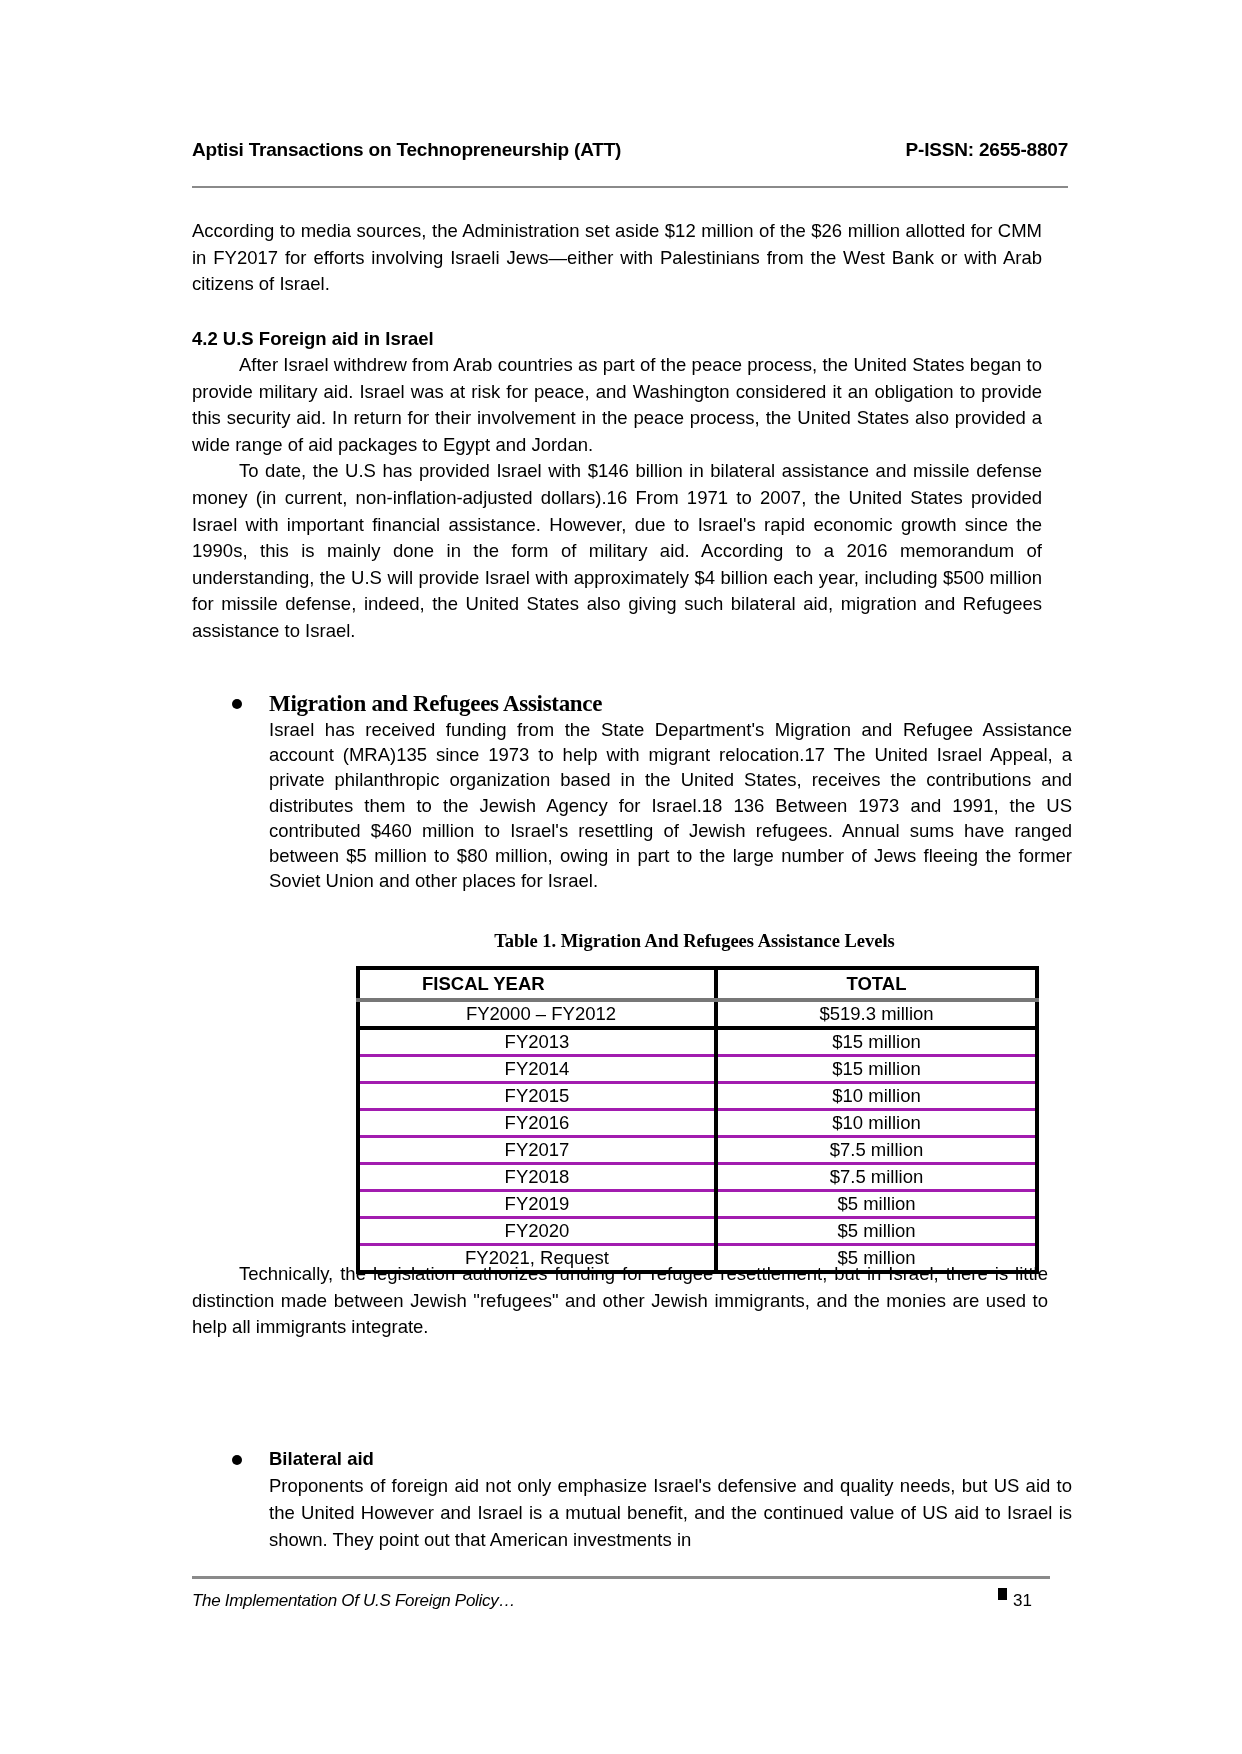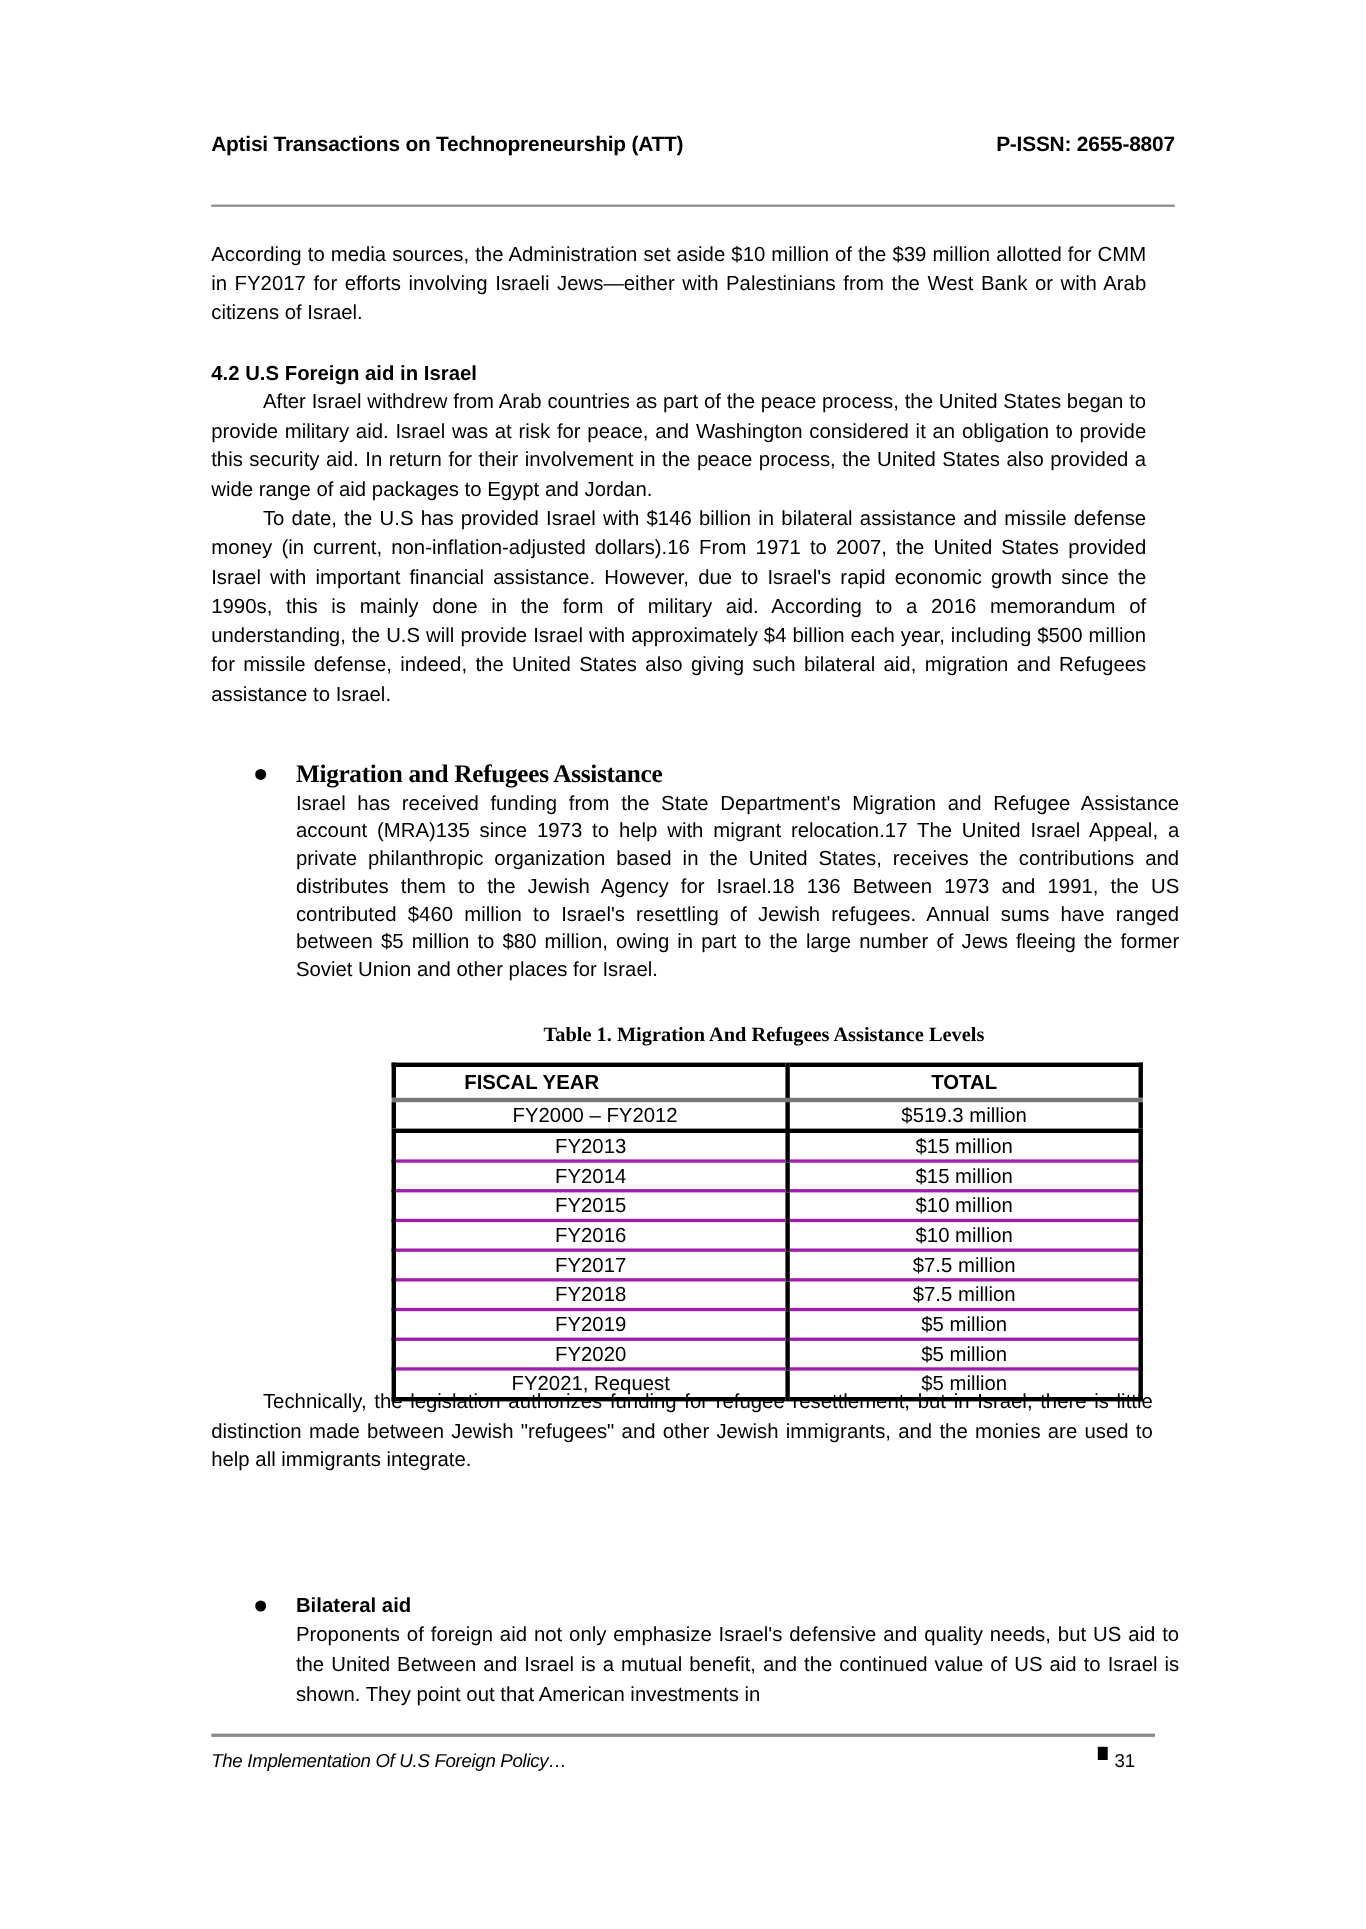--- a/index.html
+++ b/index.html
@@ -1,21 +1,21 @@
 <!DOCTYPE html>
 <html><head>
 <meta charset="utf-8">
 <style>
   html, body { margin: 0; padding: 0; background: #ffffff; }
   body { width: 1242px; height: 1754px; position: relative; overflow: hidden;
          font-family: "Liberation Sans", "DejaVu Sans", sans-serif; color: #000; }
   .page { position: absolute; left: 0; top: 0; width: 1242px; height: 1754px; }
 
   
-  .hdr { position: absolute; left: 192px; top: 118px; width: 876px; font-weight: bold;
+  .hdr { position: absolute; left: 192px; top: 136px; width: 876px; font-weight: bold;
          font-size: 19px; line-height: 27px; letter-spacing: -0.2px; }
   .hdr .row { display: flex; justify-content: space-between; }
   .hdr-rule { position: absolute; left: 192px; top: 186px; width: 876px; height: 2px; background: #8a8a8a; }
 
   
   .body { position: absolute; left: 192px; width: 850px; font-size: 18.5px; line-height: 26.6px;
           text-align: justify; }
   .p-block { margin: 0; }
   .indent { text-indent: 47px; }
   .h42 { position: absolute; left: 192px; top: 326px; font-weight: bold; font-size: 18.5px; line-height: 26px; }
@@ -54,21 +54,21 @@
 
   <div class="hdr">
     <div class="row">
       <span>Aptisi Transactions on Technopreneurship (ATT)</span>
       <span>P-ISSN: 2655-8807</span>
     </div>
   </div>
   <div class="hdr-rule"></div>
 
   <div class="body" style="top:218px;">
-    <p class="p-block">According to media sources, the Administration set aside $10 million of the $39 million allotted for CMM in FY2017 for efforts involving Israeli Jews—either with Palestinians from the West Bank or with Arab citizens of Israel.</p>
+    <p class="p-block">According to media sources, the Administration set aside $12 million of the $26 million allotted for CMM in FY2017 for efforts involving Israeli Jews—either with Palestinians from the West Bank or with Arab citizens of Israel.</p>
   </div>
 
   <div class="h42">4.2 U.S Foreign aid in Israel</div>
   <div class="body" style="top:352px;">
     <p class="p-block indent">After Israel withdrew from Arab countries as part of the peace process, the United States began to provide military aid. Israel was at risk for peace, and Washington considered it an obligation to provide this security aid. In return for their involvement in the peace process, the United States also provided a wide range of aid packages to Egypt and Jordan.</p>
     <p class="p-block indent">To date, the U.S has provided Israel with $146 billion in bilateral assistance and missile defense money (in current, non-inflation-adjusted dollars).16 From 1971 to 2007, the United States provided Israel with important financial assistance. However, due to Israel's rapid economic growth since the 1990s, this is mainly done in the form of military aid. According to a 2016 memorandum of understanding, the U.S will provide Israel with approximately $4 billion each year, including $500 million for missile defense, indeed, the United States also giving such bilateral aid, migration and Refugees assistance to Israel.</p>
   </div>
 
   <div class="bullet-sec" style="top:690px;">
     <span class="bullet-dot" style="top:9px;"></span>
@@ -128,21 +128,21 @@
       </tbody>
   </table>
 
   <div class="body" style="top:1261px; width:856px;">
     <p class="p-block indent">Technically, the legislation authorizes funding for refugee resettlement, but in Israel, there is little distinction made between Jewish "refugees" and other Jewish immigrants, and the monies are used to help all immigrants integrate.</p>
   </div>
 
   <div class="bullet-sec" style="top:1446px;">
     <span class="bullet-dot" style="top:9px;"></span>
     <div class="bullet-head-sans" style="top:0;">Bilateral aid</div>
-    <div class="bullet-text" style="top:26px; line-height:27px;">Proponents of foreign aid not only emphasize Israel's defensive and quality needs, but US aid to the United Between and Israel is a mutual benefit, and the continued value of US aid to Israel is shown. They point out that American investments in</div>
+    <div class="bullet-text" style="top:26px; line-height:27px;">Proponents of foreign aid not only emphasize Israel's defensive and quality needs, but US aid to the United However and Israel is a mutual benefit, and the continued value of US aid to Israel is shown. They point out that American investments in</div>
   </div>
 
   <div class="ftr-rule"></div>
   <div class="ftr">
     <span class="title">The Implementation Of U.S Foreign Policy…</span>
     <span class="pg">
       <span class="sq"></span>
       <span>31</span>
     </span>
   </div>

